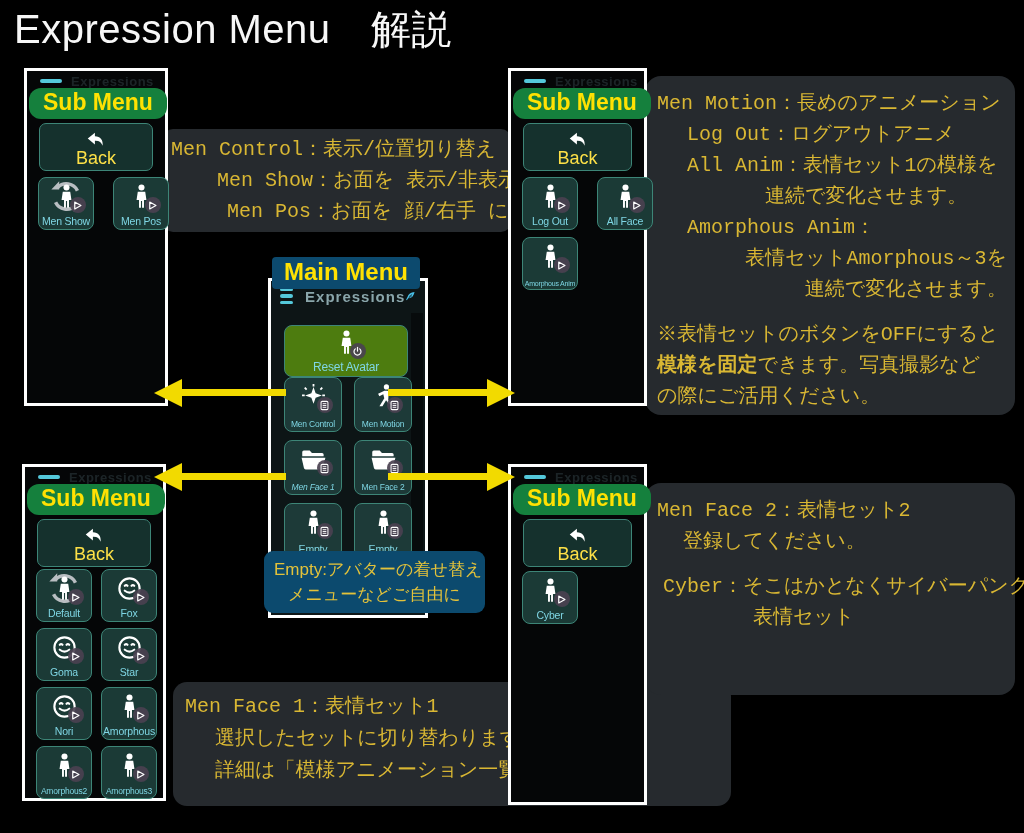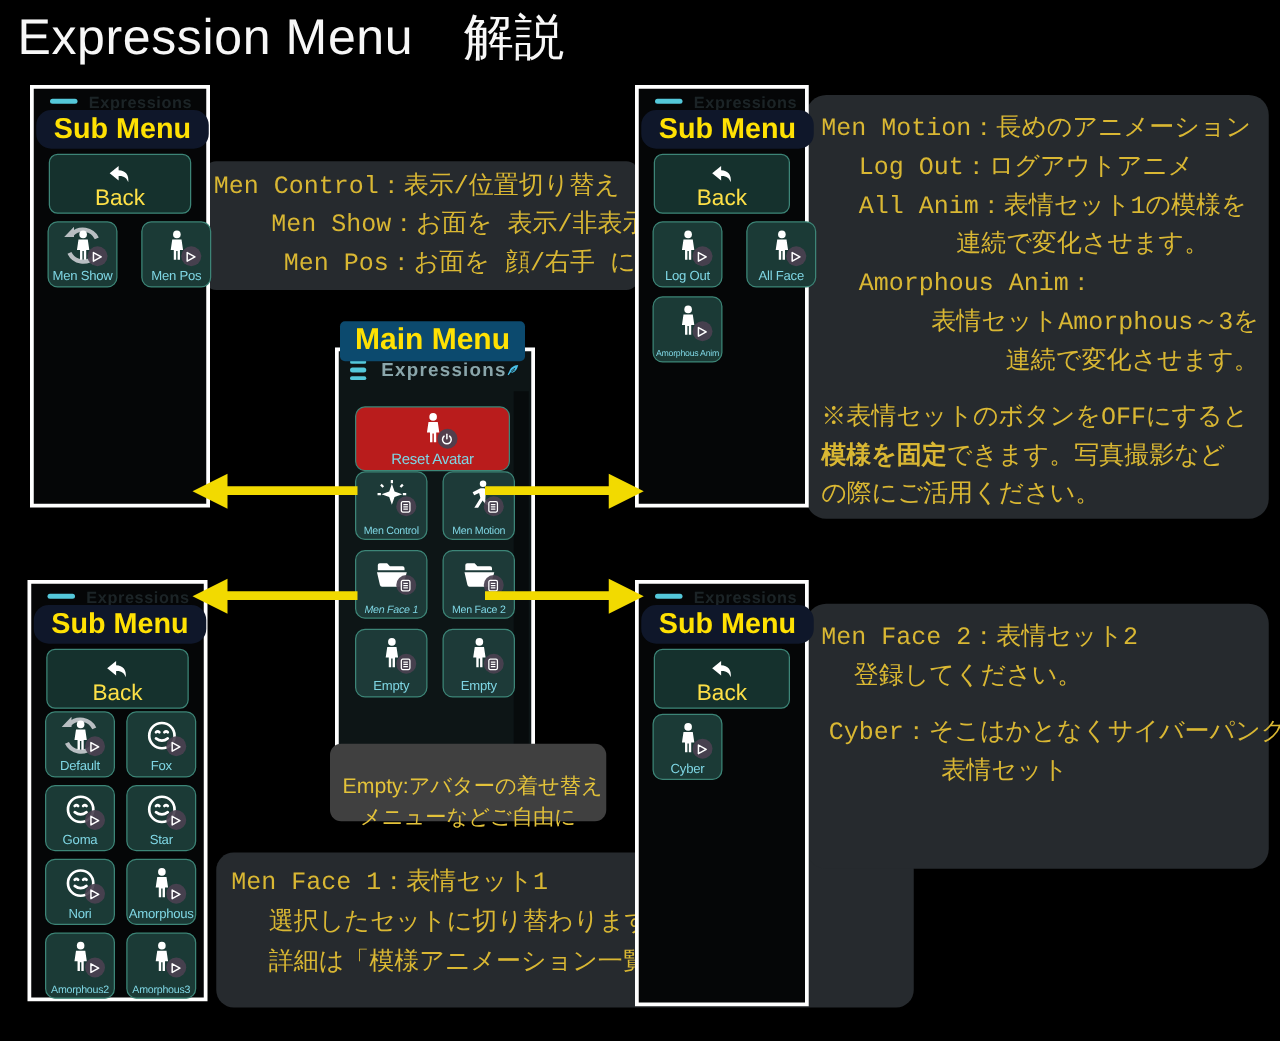--- a/index.html
+++ b/index.html
@@ -8,21 +8,21 @@
 
   
   .page-title{position:absolute;left:14px;top:2px;font-size:40px;font-weight:300;color:#f7f7f7;letter-spacing:.5px;z-index:2;}
 
   
   .panel{position:absolute;background:#050607;border:3px solid #fff;box-sizing:border-box;z-index:2;}
   .panel-main{background:#0d1516;z-index:3;}
   .dash{position:absolute;left:13px;top:8px;width:22px;height:4px;border-radius:2px;background:#54c8da;}
   .ghost{position:absolute;left:44px;top:3px;font-size:13px;font-weight:bold;color:rgba(120,160,170,.20);letter-spacing:.5px;}
   .menu-tag{position:absolute;font-weight:bold;color:#ffe103;white-space:nowrap;z-index:5;}
-  .sub-tag{left:2px;top:17px;font-size:23px;background:#0f172a;border-radius:12px;padding:1px 14px 3px;}
+  .sub-tag{left:2px;top:17px;font-size:23px;background:#15803d;border-radius:12px;padding:1px 14px 3px;}
   .main-tag{position:absolute;left:272px;top:257px;font-size:24px;background:#0c4a6e;border-radius:4px;padding:1px 12px 3px;font-weight:bold;color:#ffe103;white-space:nowrap;z-index:5;}
 
   
   .back-btn{position:absolute;left:12px;top:52px;right:12px;height:46px;background:#15312d;border:1.5px solid #3d8577;border-radius:7px;display:flex;flex-direction:column;align-items:center;justify-content:center;cursor:pointer;}
   .back-btn svg{width:24px;height:22px;}
   .back-label{font-size:18px;color:#fde047;line-height:13px;}
 
   
   .bgrid{position:absolute;display:grid;grid-template-columns:repeat(2,56px);gap:7px 19px;}
   .g-tl{left:11px;top:106px;}
@@ -35,21 +35,21 @@
   .blabel{font-size:10.5px;color:#7fd6e4;white-space:nowrap;margin-top:auto;margin-bottom:2px;letter-spacing:-.2px;}
 
   
   .ibox{position:relative;width:27px;height:27px;margin-top:5px;flex:0 0 auto;}
   .ibox svg.base{position:absolute;inset:0;width:100%;height:100%;}
   .ibox svg.ring{position:absolute;inset:-4px;width:35px;height:35px;}
   .badge{position:absolute;right:-6px;bottom:-3px;width:16px;height:16px;border-radius:50%;background:rgba(74,65,80,.92);display:flex;align-items:center;justify-content:center;}
   .badge svg{width:11px;height:11px;}
 
   
-  .reset-btn{position:absolute;left:13px;top:44px;right:17px;height:50px;background:#b91c1c;border:1.2px solid #3d8577;border-radius:8px;display:flex;flex-direction:column;align-items:center;cursor:pointer;}
+  .reset-btn{position:absolute;left:13px;top:44px;right:17px;height:50px;background:#4d7c0f;border:1.2px solid #3d8577;border-radius:8px;display:flex;flex-direction:column;align-items:center;cursor:pointer;}
   .reset-btn .ibox{margin-top:3px;}
   .reset-btn .blabel{font-size:12px;}
 
   
   .mm-header{position:absolute;left:0;top:0;right:0;height:30px;display:flex;align-items:center;}
   .hamburger{width:22px;margin-left:9px;display:flex;flex-direction:column;gap:3px;cursor:pointer;}
   .hamburger span{display:block;height:3.5px;border-radius:2px;background:#54c8da;}
   .mm-title{margin-left:12px;font-size:15px;font-weight:bold;color:#8aa6ab;letter-spacing:1px;}
   .feather{margin-left:auto;margin-right:9px;width:18px;height:18px;cursor:pointer;}
   .scroll-strip{position:absolute;top:32px;bottom:4px;right:2px;width:12px;background:#070b0c;}
@@ -66,21 +66,21 @@
   .note-mm .l1,.note-mm .l2,.note-mm .l4{padding-left:30px;}
   .note-mm .l3{padding-left:108px;}
   .note-mm .l5,.note-mm .l6{padding-left:56px;text-align:right;}
   .note-mf1{left:173px;top:682px;width:558px;height:124px;padding:9px 12px;line-height:32px;}
   .note-mf1 .l1,.note-mf1 .l2{padding-left:30px;}
   .note-mf2{left:645px;top:483px;width:370px;height:212px;padding:12px;border-radius:16px;}
   .note-mf2 .l1,.note-mf2 .l2{padding-left:26px;}
   .note-mf2 .l4{padding-left:6px;}
   .note-mf2 .l5{padding-left:96px;}
 
-  .empty-note{position:absolute;left:264px;top:551px;width:221px;height:62px;background:#404040;border-radius:9px;color:#e3c23a;z-index:5;padding:21px 10px;box-sizing:border-box;margin-top:44px;}
+  .empty-note{position:absolute;left:264px;top:551px;width:221px;height:62px;background:#0c4a6e;border-radius:9px;color:#e3c23a;z-index:5;padding:6px 10px;box-sizing:border-box;}
   .empty-note .line{font-size:17px;line-height:25px;white-space:nowrap;}
   .empty-note .l1{padding-left:14px;}
 
   
   .arrow{position:absolute;height:30px;z-index:6;}
   .arrow .shaft{position:absolute;top:11px;height:7px;background:#f2da00;}
   .arrow .head{position:absolute;width:0;height:0;top:1px;}
   .arrow.left .shaft{left:24px;right:0;}
   .arrow.left .head{left:0;border-top:14px solid transparent;border-bottom:14px solid transparent;border-right:28px solid #f2da00;}
   .arrow.right .shaft{left:0;right:24px;}

